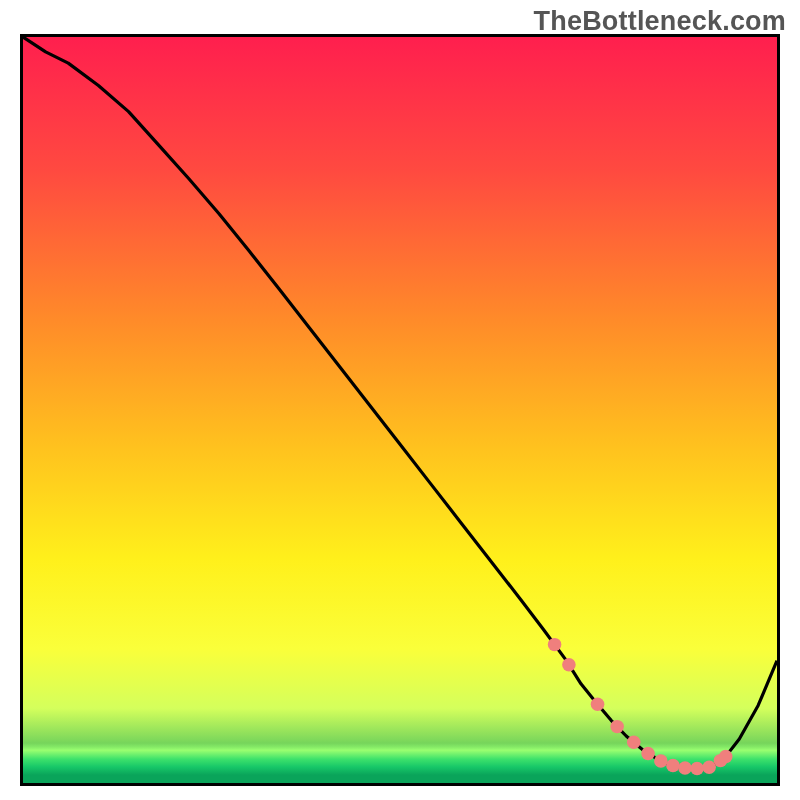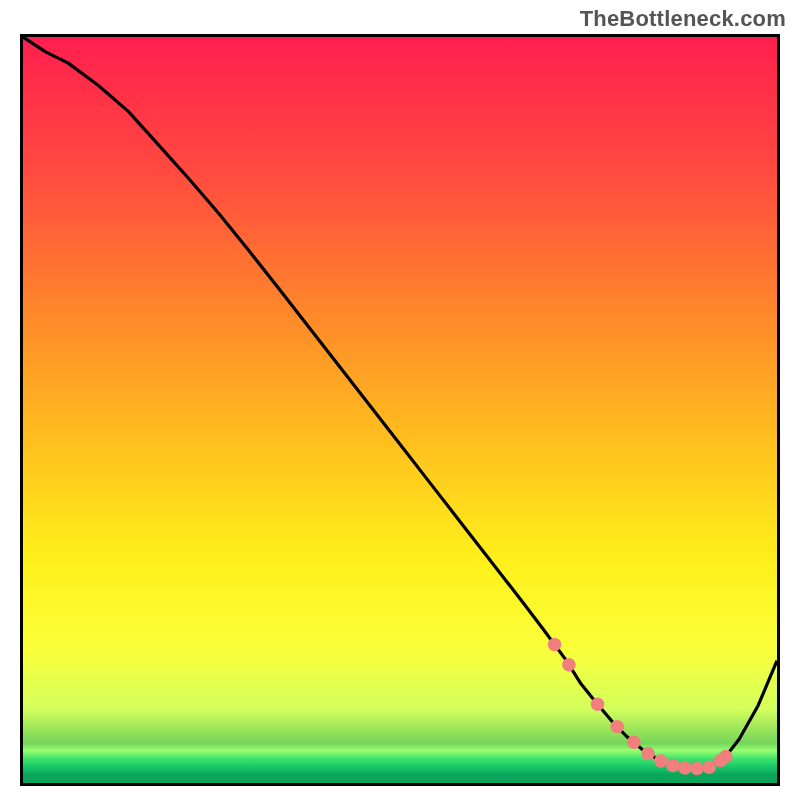--- a/index.html
+++ b/index.html
@@ -13,21 +13,21 @@
   }
   .chart-wrap {
     position: relative;
     width: 800px;
     height: 800px;
   }
   .watermark {
     position: absolute;
     top: 6px;
     right: 14px;
-    font-size: 22px;
+    font-size: 27px;
     font-weight: bold;
     color: #555;
     letter-spacing: 0.2px;
     z-index: 10;
   }
   .plot {
     position: absolute;
     left: 20px;
     top: 34px;
     width: 760px;

